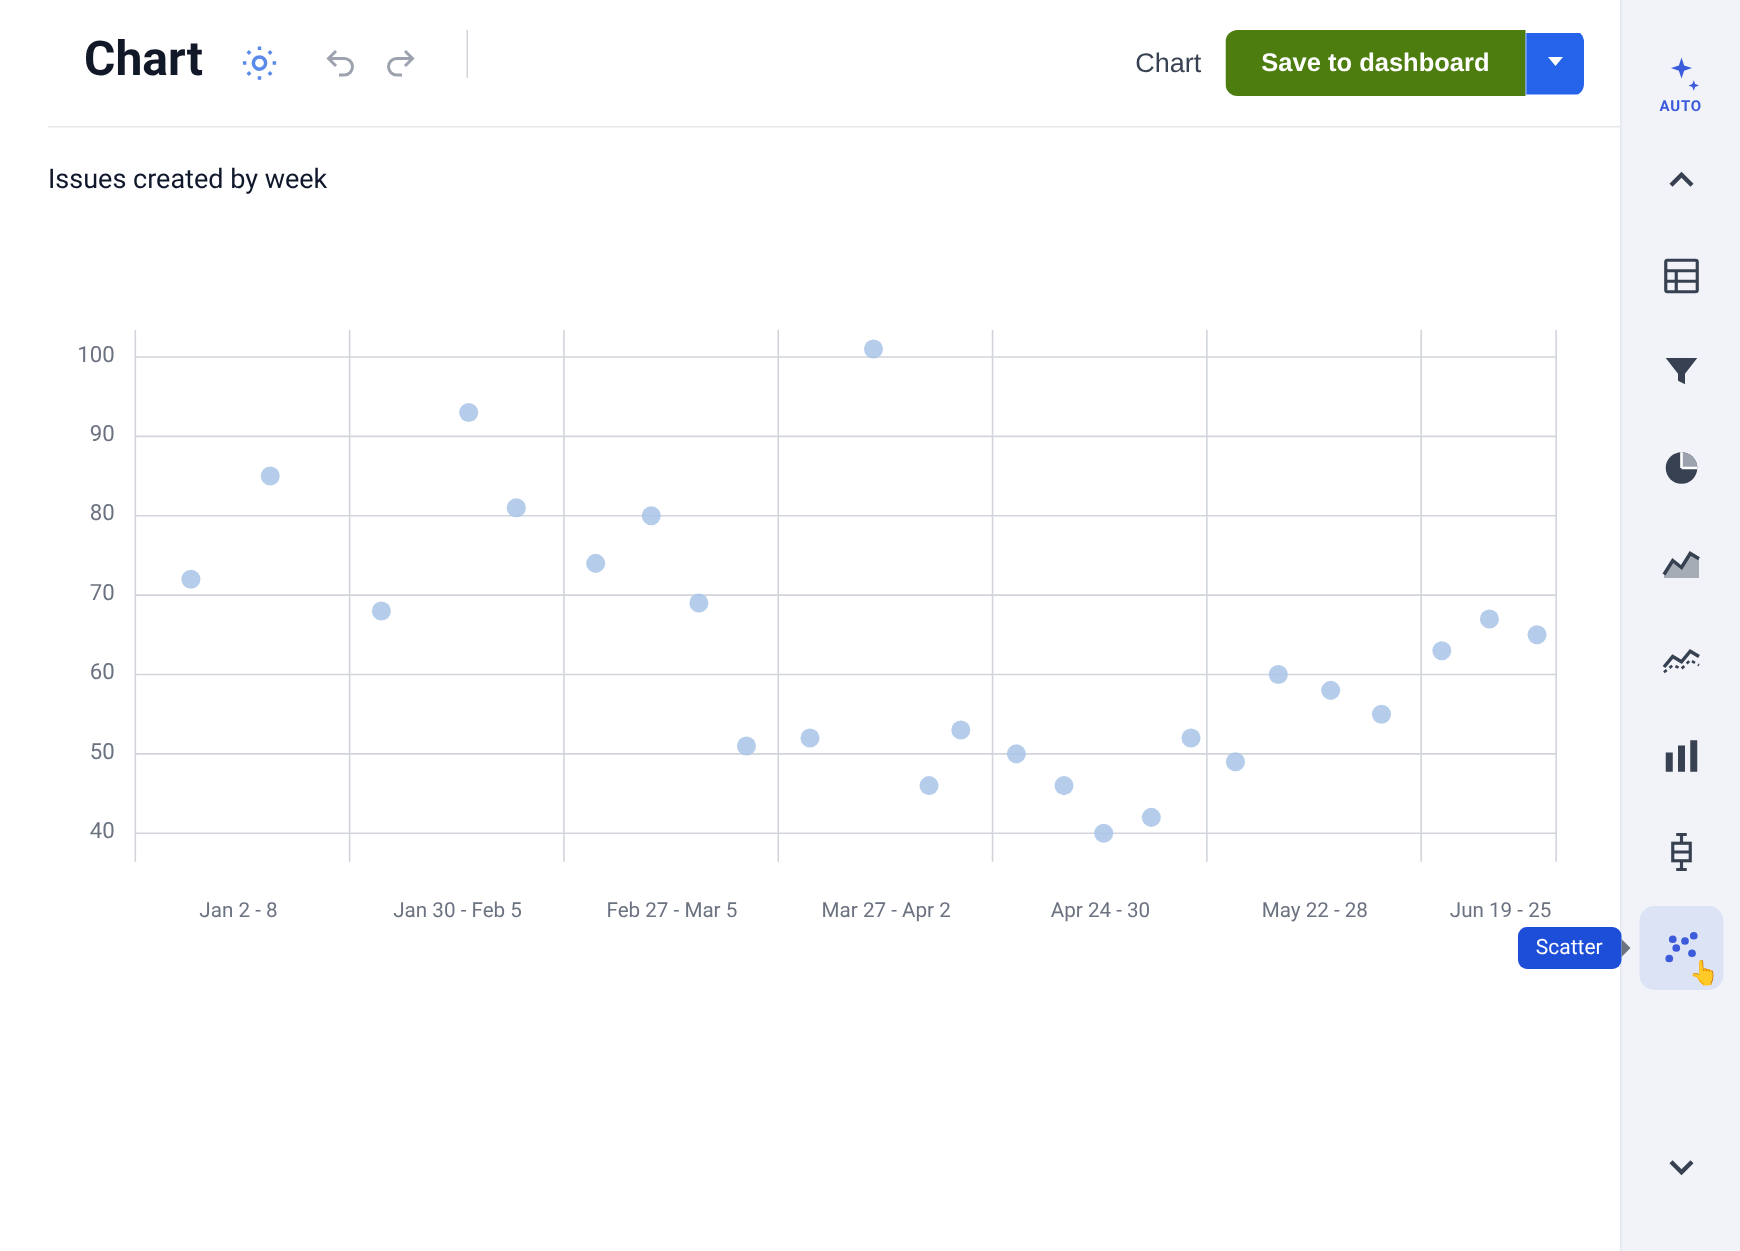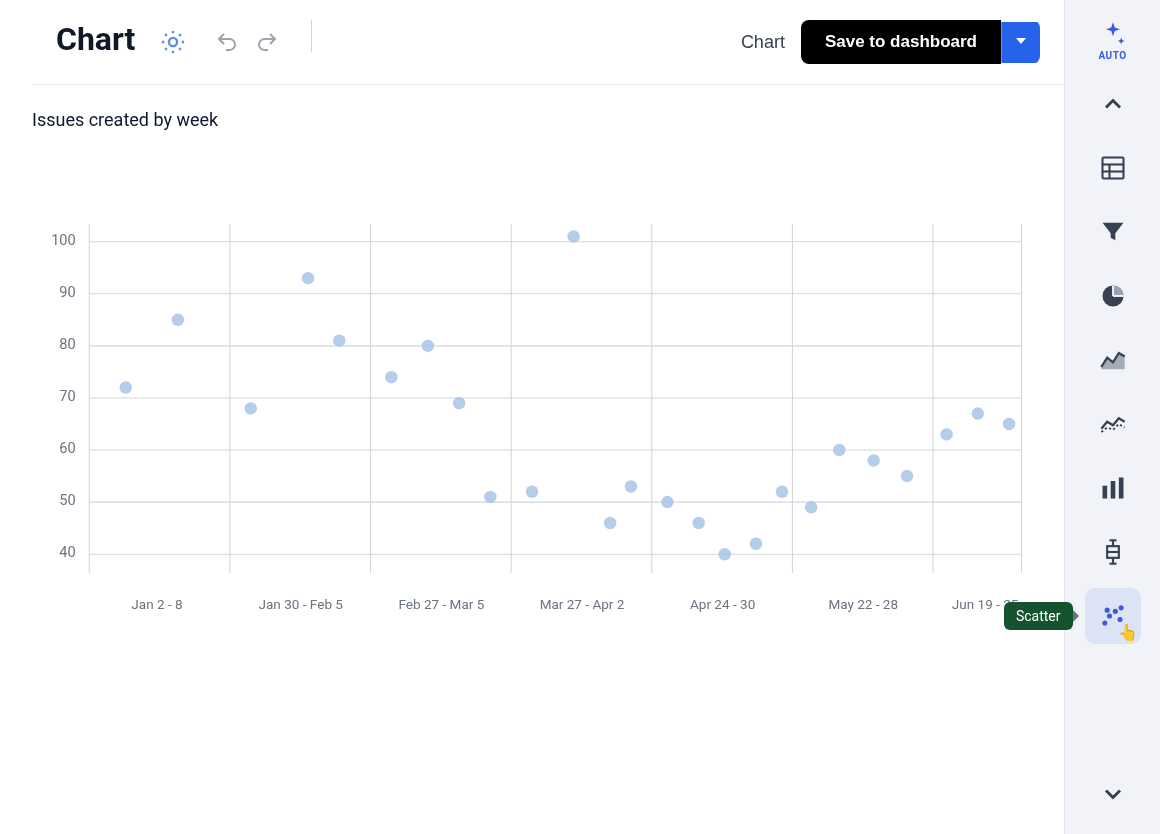--- a/index.html
+++ b/index.html
@@ -96,21 +96,21 @@
     }
 
     .save-btn-group {
       display: flex;
       align-items: center;
       border-radius: 8px;
       overflow: hidden;
     }
 
     .save-btn-main {
-      background: #000000;
+      background: #4d7c0f;
       color: #fff;
       border: none;
       padding: 12px 24px;
       font-size: 17px;
       font-weight: 600;
       cursor: pointer;
     }
 
     .save-btn-dropdown {
       background: #2563eb;
@@ -141,27 +141,27 @@
       position: relative;
     }
 
     svg.scatter-chart {
       width: 100%;
       height: 100%;
     }
 
     
     .sidebar {
-      width: 96px;
+      width: 80px;
       background: #f1f3f9;
       border-left: 1px solid #e2e6f0;
       display: flex;
       flex-direction: column;
       align-items: center;
-      padding: 8px 0;
+      padding: 24px 0;
     }
 
     .sidebar-item {
       width: 56px;
       height: 56px;
       display: flex;
       align-items: center;
       justify-content: center;
       border-radius: 10px;
       margin: 4px 0;
@@ -184,21 +184,21 @@
       font-weight: 700;
       color: #3b5bdb;
       letter-spacing: 0.05em;
     }
 
     .sidebar-tooltip {
       position: absolute;
       right: 68px;
       top: 50%;
       transform: translateY(-50%);
-      background: #14532d;
+      background: #1d4ed8;
       color: #fff;
       padding: 6px 12px;
       border-radius: 6px;
       font-size: 14px;
       white-space: nowrap;
       pointer-events: none;
     }
 
     .sidebar-tooltip::after {
       content: '';

